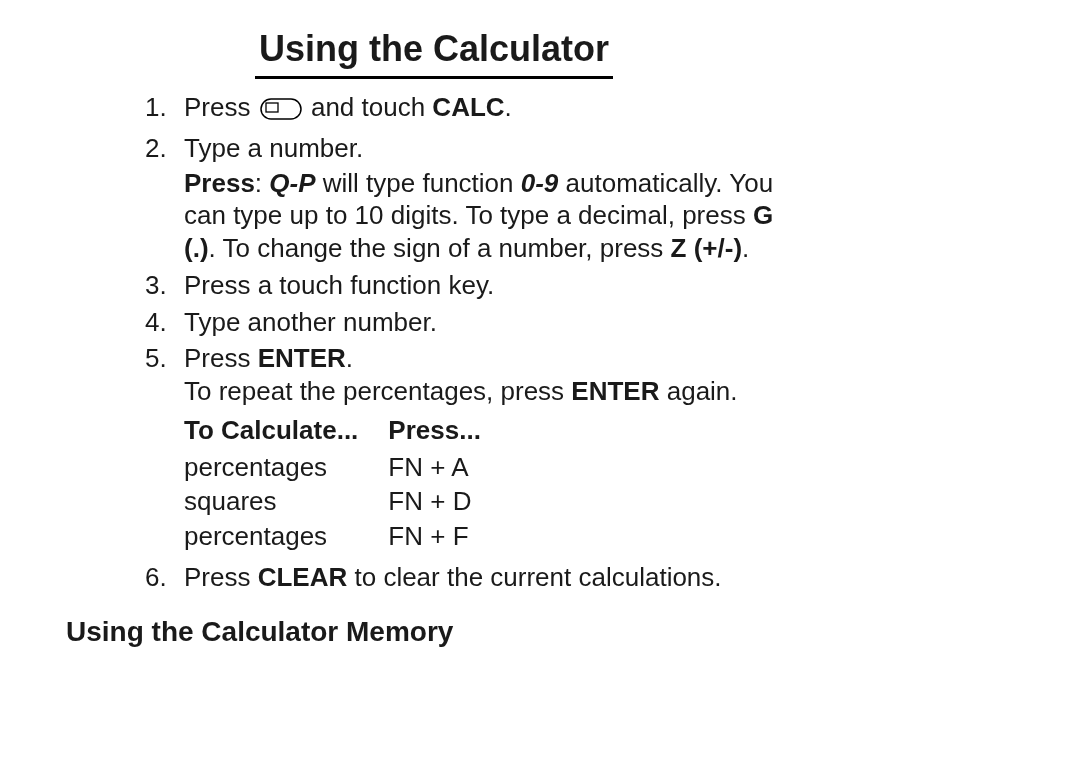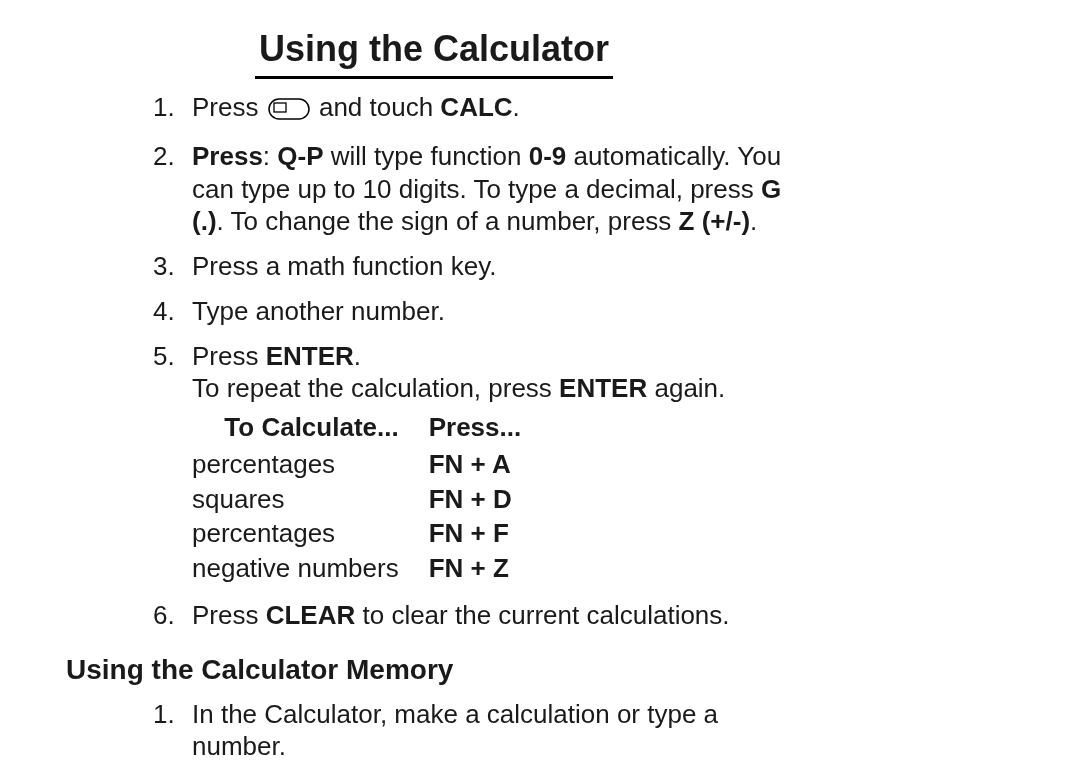--- a/index.html
+++ b/index.html
@@ -28,48 +28,48 @@
     padding: 0 4px 6px 4px;
   }
   ol {
     margin: 0;
     padding: 0 0 0 110px;
     font-size: 26px;
     line-height: 1.26;
   }
   ol > li {
     padding-left: 10px;
-    margin: 12px;
+    margin: 4px;
   }
   .bold { font-weight: 700; }
-  .ibold { font-weight: 700; }
+  .ibold { font-weight: 700; font-style: italic; }
   .indent { margin-left: 0; }
   .after-break { margin-top: 2px; }
 
   .keyicon {
     display: inline-block;
     vertical-align: -4px;
     margin: 0 2px;
   }
 
   table.fn {
     border-collapse: collapse;
     margin: 6px 0 6px 0;
     font-size: 26px;
   }
   table.fn th {
     font-weight: 700;
-    text-align: right;
+    text-align: center;
     padding: 0 30px 4px 0;
   }
   table.fn td {
     padding: 0 30px 2px 0;
     vertical-align: top;
   }
-  table.fn td.k { font-weight: 700; }
+  table.fn td.k { font-weight: 400; }
 
   h2.sub {
     font-size: 28px;
     font-weight: 700;
     margin: 22px 0 4px 6px;
   }
 </style>
 </head>
 <body>
 
@@ -87,72 +87,64 @@
         <svg width="42" height="22" viewBox="0 0 42 22">
           <rect x="1" y="1" width="40" height="20" rx="10" ry="10" fill="#fff" stroke="#000" stroke-width="1.5"></rect>
           <rect x="6" y="5" width="12" height="9" fill="none" stroke="#000" stroke-width="1.3"></rect>
         </svg>
       </span>
       <span> and touch </span>
       <span class="bold">CALC</span><span>.</span>
     </li>
 
     <li>
+      <span>Type a number.</span>
       <div class="indent after-break">
         <span class="bold">Press</span><span>: </span><span class="ibold">Q-P</span><span> will type function </span><span class="ibold">0-9</span><span> automatically. You can type up to 10 digits. To type a decimal, press </span><span class="bold">G (.)</span><span>. To change the sign of a number, press </span><span class="bold">Z (+/-)</span><span>.</span>
       </div>
     </li>
 
     <li>
-      <span>Press a math function key.</span>
+      <span>Press a touch function key.</span>
     </li>
 
     <li>
       <span>Type another number.</span>
     </li>
 
     <li>
       <span>Press </span><span class="bold">ENTER</span><span>.</span>
       <div class="indent">
-        <span>To repeat the calculation, press </span><span class="bold">ENTER</span><span> again.</span>
+        <span>To repeat the percentages, press </span><span class="bold">ENTER</span><span> again.</span>
       </div>
 
       <table class="fn">
         <tbody>
             <tr>
           <th>To Calculate...</th>
           <th>Press...</th>
         </tr>
         <tr>
           <td>percentages</td>
           <td class="k">FN + A</td>
         </tr>
         <tr>
           <td>squares</td>
           <td class="k">FN + D</td>
         </tr>
         <tr>
           <td>percentages</td>
           <td class="k">FN + F</td>
         </tr>
-        <tr>
-          <td>negative numbers</td>
-          <td class="k">FN + Z</td>
-        </tr>
       </tbody>
         </table>
     </li>
 
     <li>
       <span>Press </span><span class="bold">CLEAR</span><span> to clear the current calculations.</span>
     </li>
 
   </ol>
 
   <h2 class="sub">Using the Calculator Memory</h2>
 
-  <ol>
-    <li>
-      <span>In the Calculator, make a calculation or type a number.</span>
-    </li>
-  </ol>
 
 </div>
 
 </body></html>

